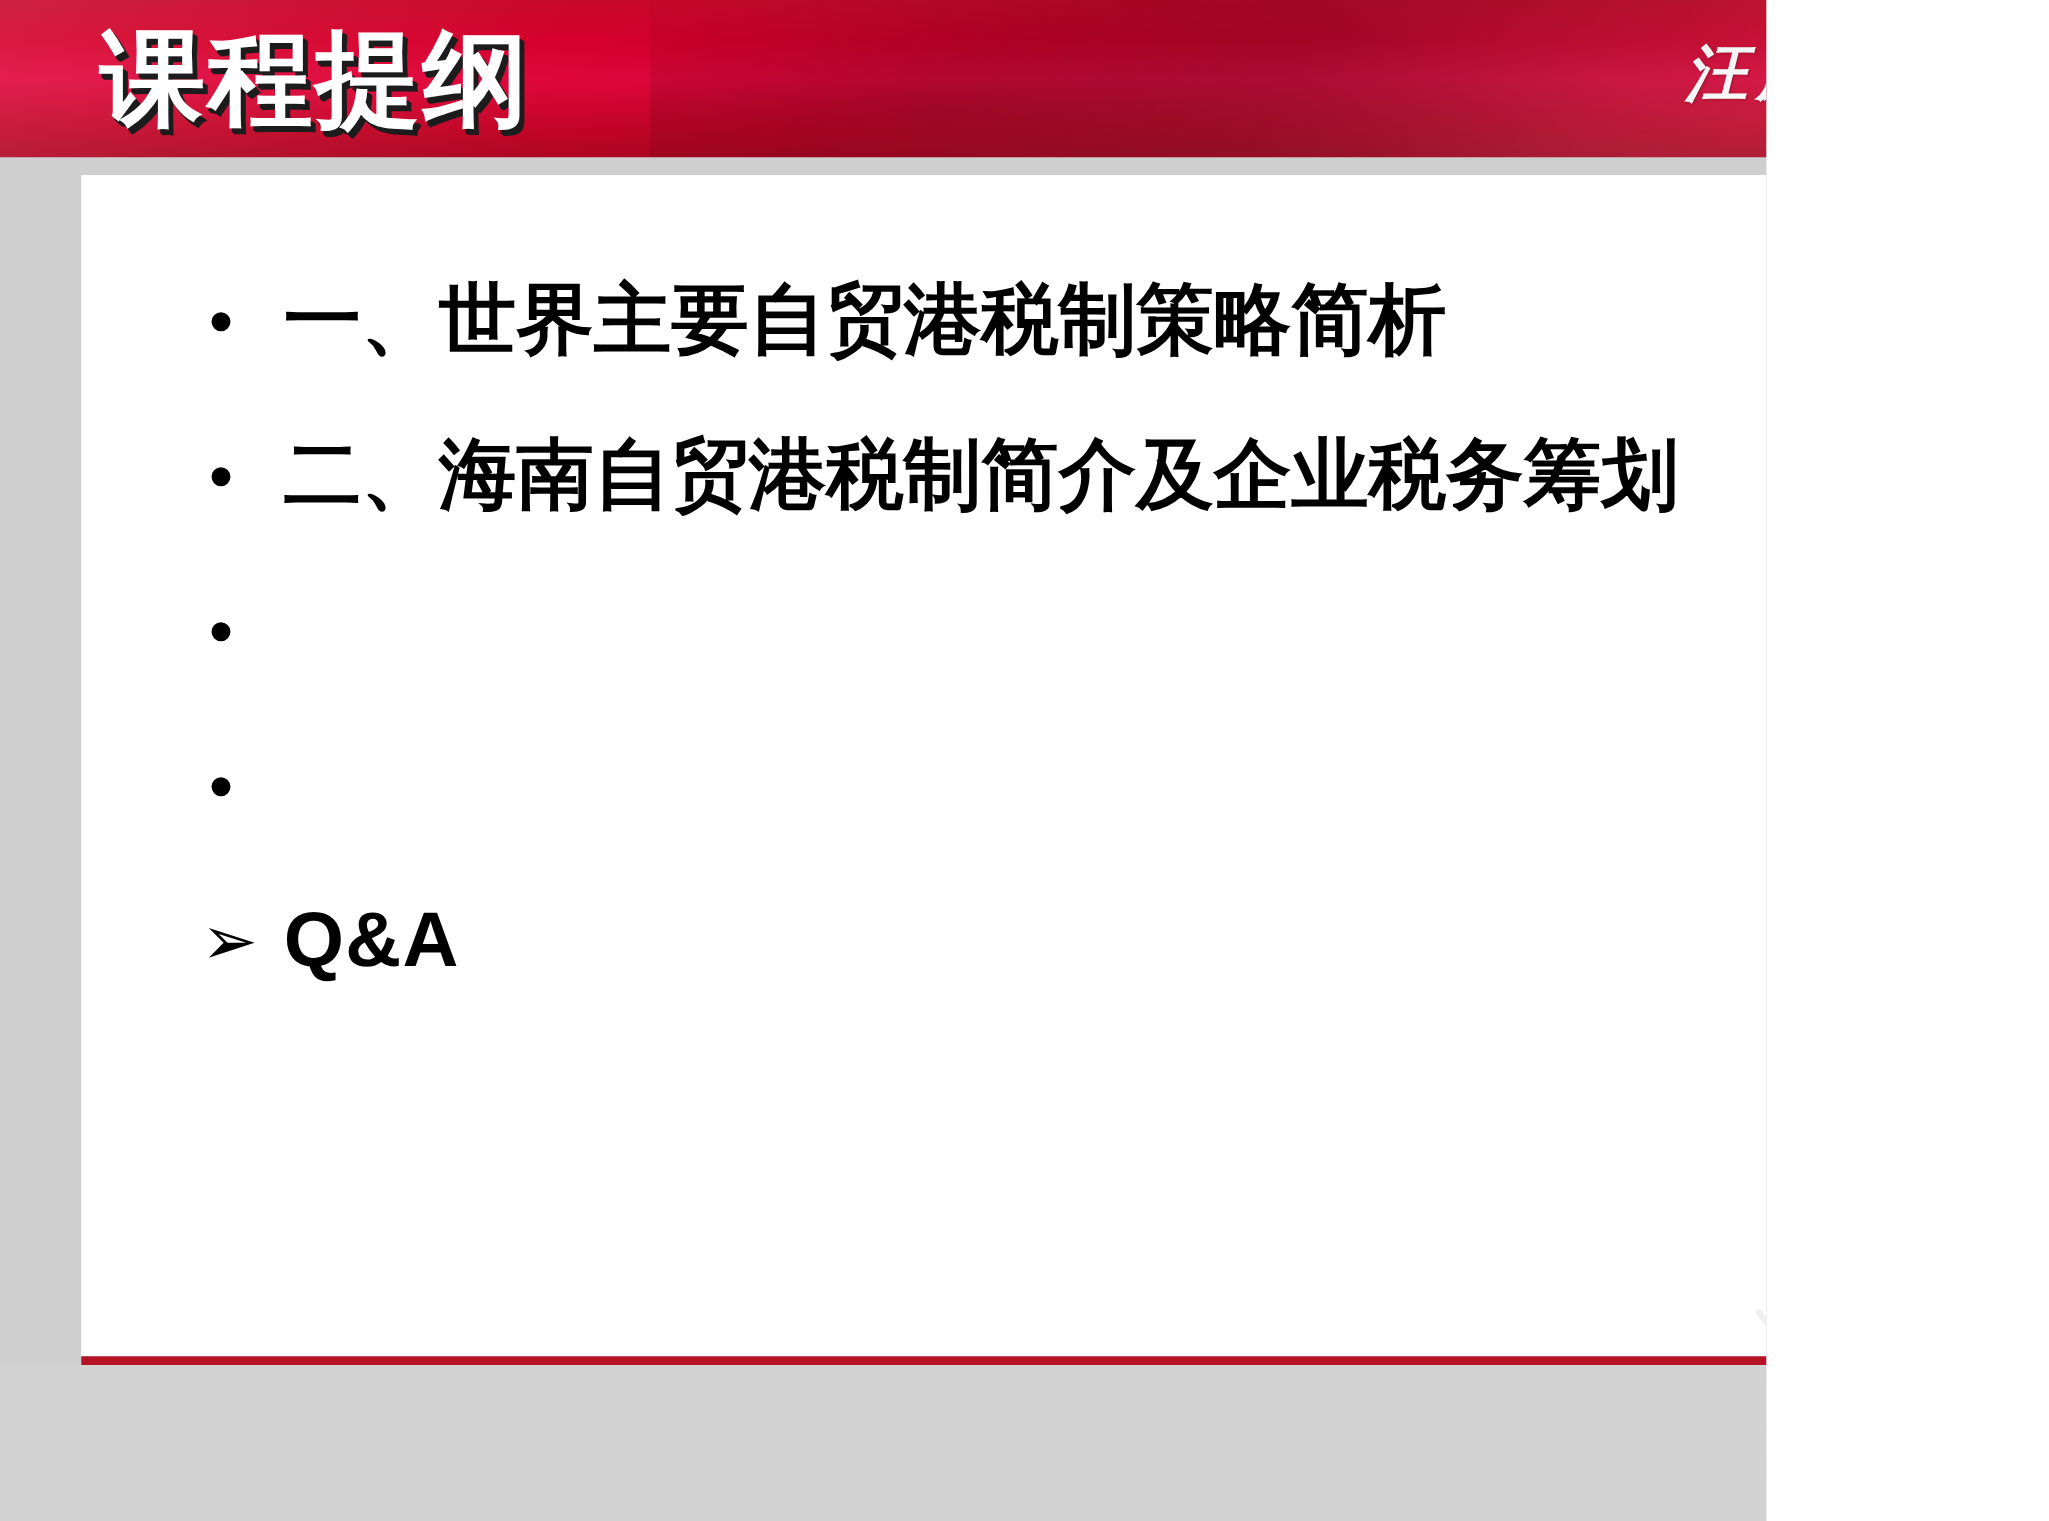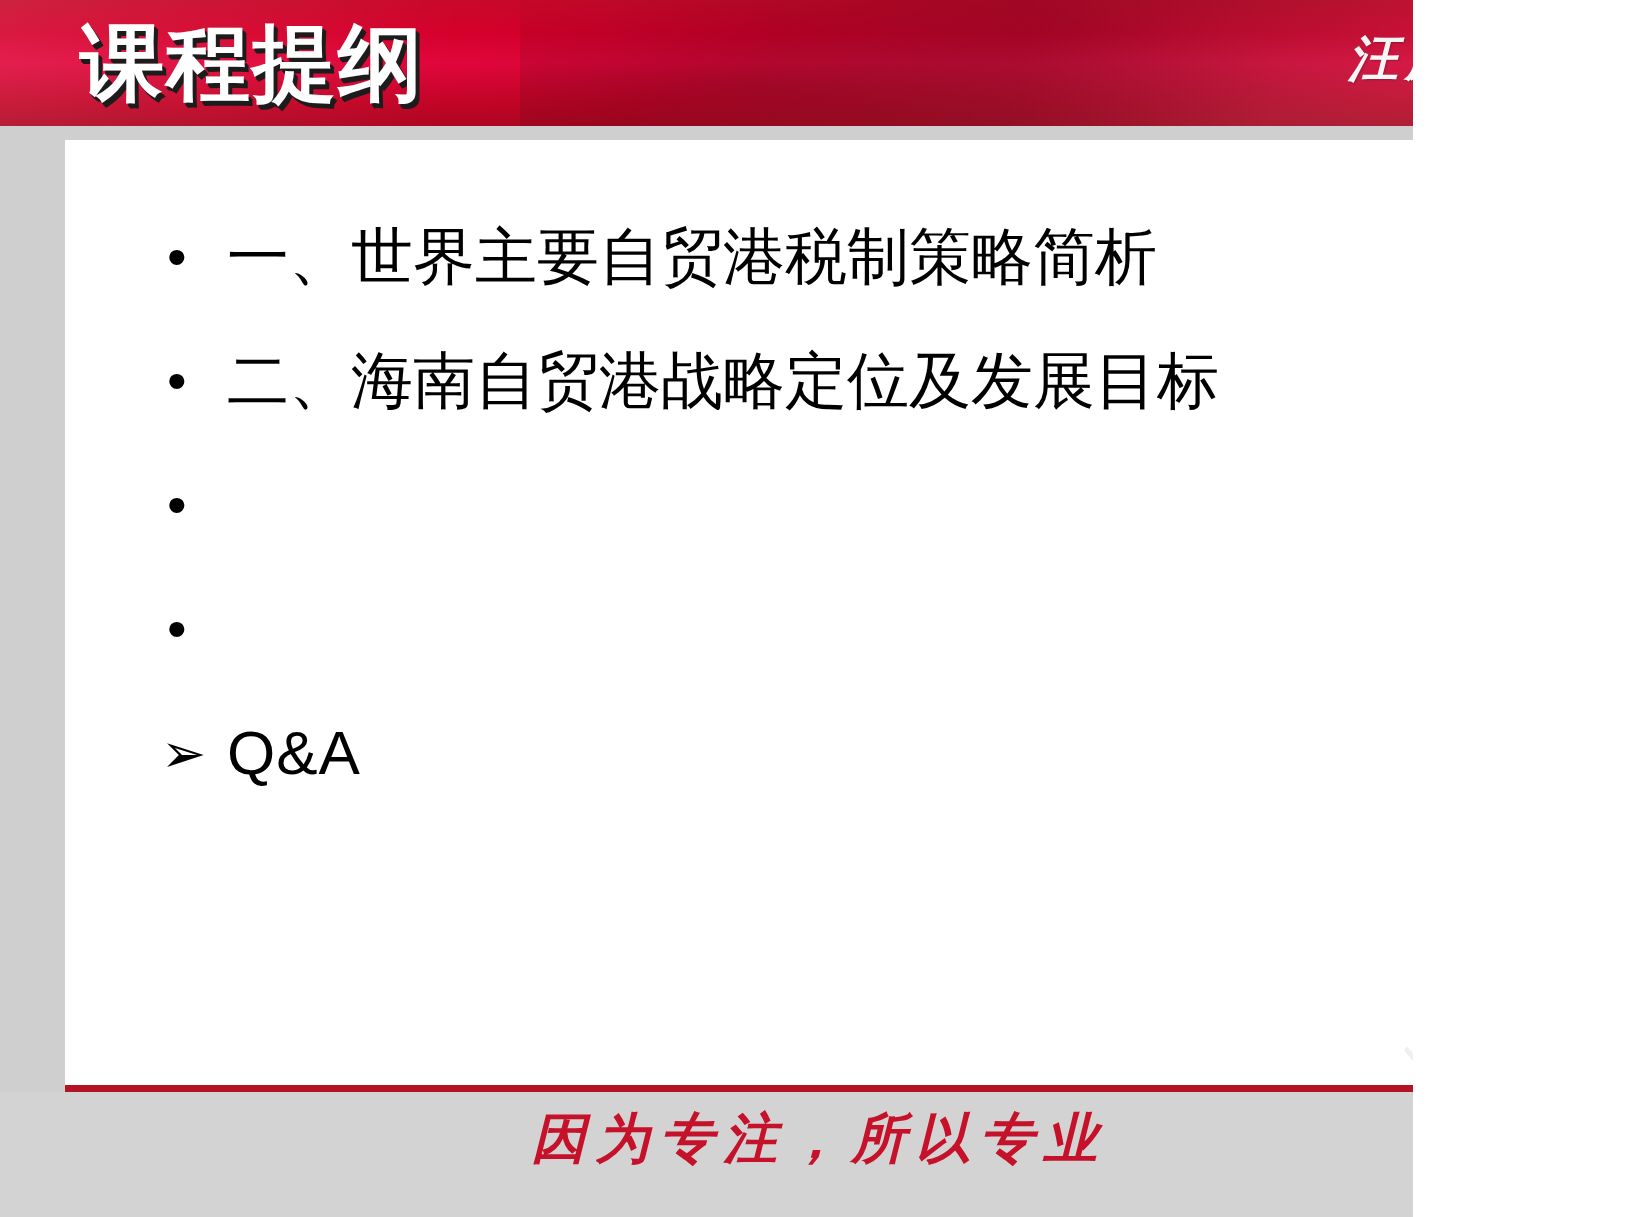--- a/index.html
+++ b/index.html
@@ -110,21 +110,21 @@
     text-align: left;
     padding-left: 12px;
     box-sizing: border-box;
   }
   .bullet-mark.arrow {
     font-size: 54px;
     padding-left: 6px;
   }
   .bullet-text {
     font-size: 62px;
-    font-weight: normal;
+    font-weight: bold;
     color: #000000;
     line-height: 114px;
     letter-spacing: 0px;
     white-space: nowrap;
   }
   .bullet-text.latin {
     font-size: 62px;
     letter-spacing: 1px;
   }
 
@@ -226,21 +226,21 @@
 
     <div class="bullet-list">
 
       <div class="bullet-row">
         <span class="bullet-mark">•</span>
         <span class="bullet-text">一、世界主要自贸港税制策略简析</span>
       </div>
 
       <div class="bullet-row">
         <span class="bullet-mark">•</span>
-        <span class="bullet-text">二、海南自贸港战略定位及发展目标</span>
+        <span class="bullet-text">二、海南自贸港税制简介及企业税务筹划</span>
       </div>
 
       <div class="bullet-row">
         <span class="bullet-mark">•</span>
       </div>
 
       <div class="bullet-row">
         <span class="bullet-mark">•</span>
       </div>
 
@@ -273,15 +273,14 @@
         <div class="wm-line2">成为一种生活方式</div>
       </div>
     </div>
 
     <div class="page-number">6</div>
 
   </div>
 
   <div class="footer-rule"></div>
   <div class="footer-bar"></div>
-  <div class="footer-text">因为专注，所以专业</div>
 
 </div>
 
 </body></html>

